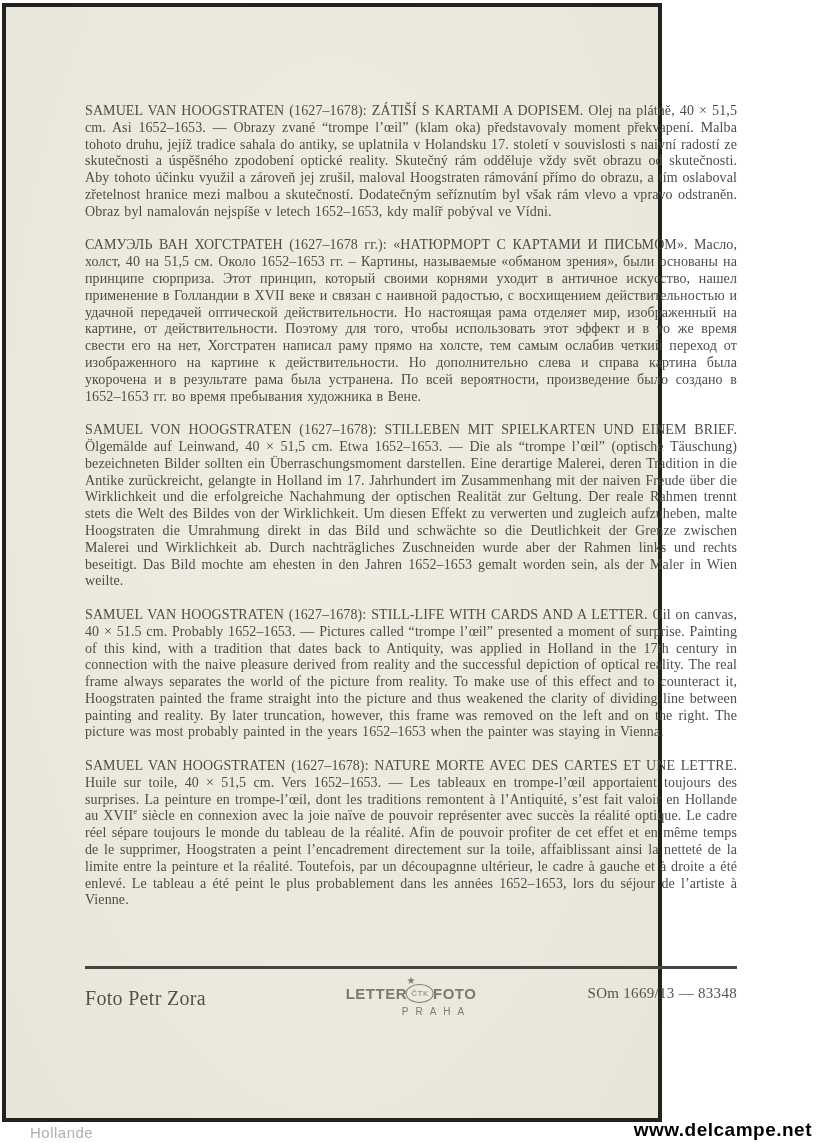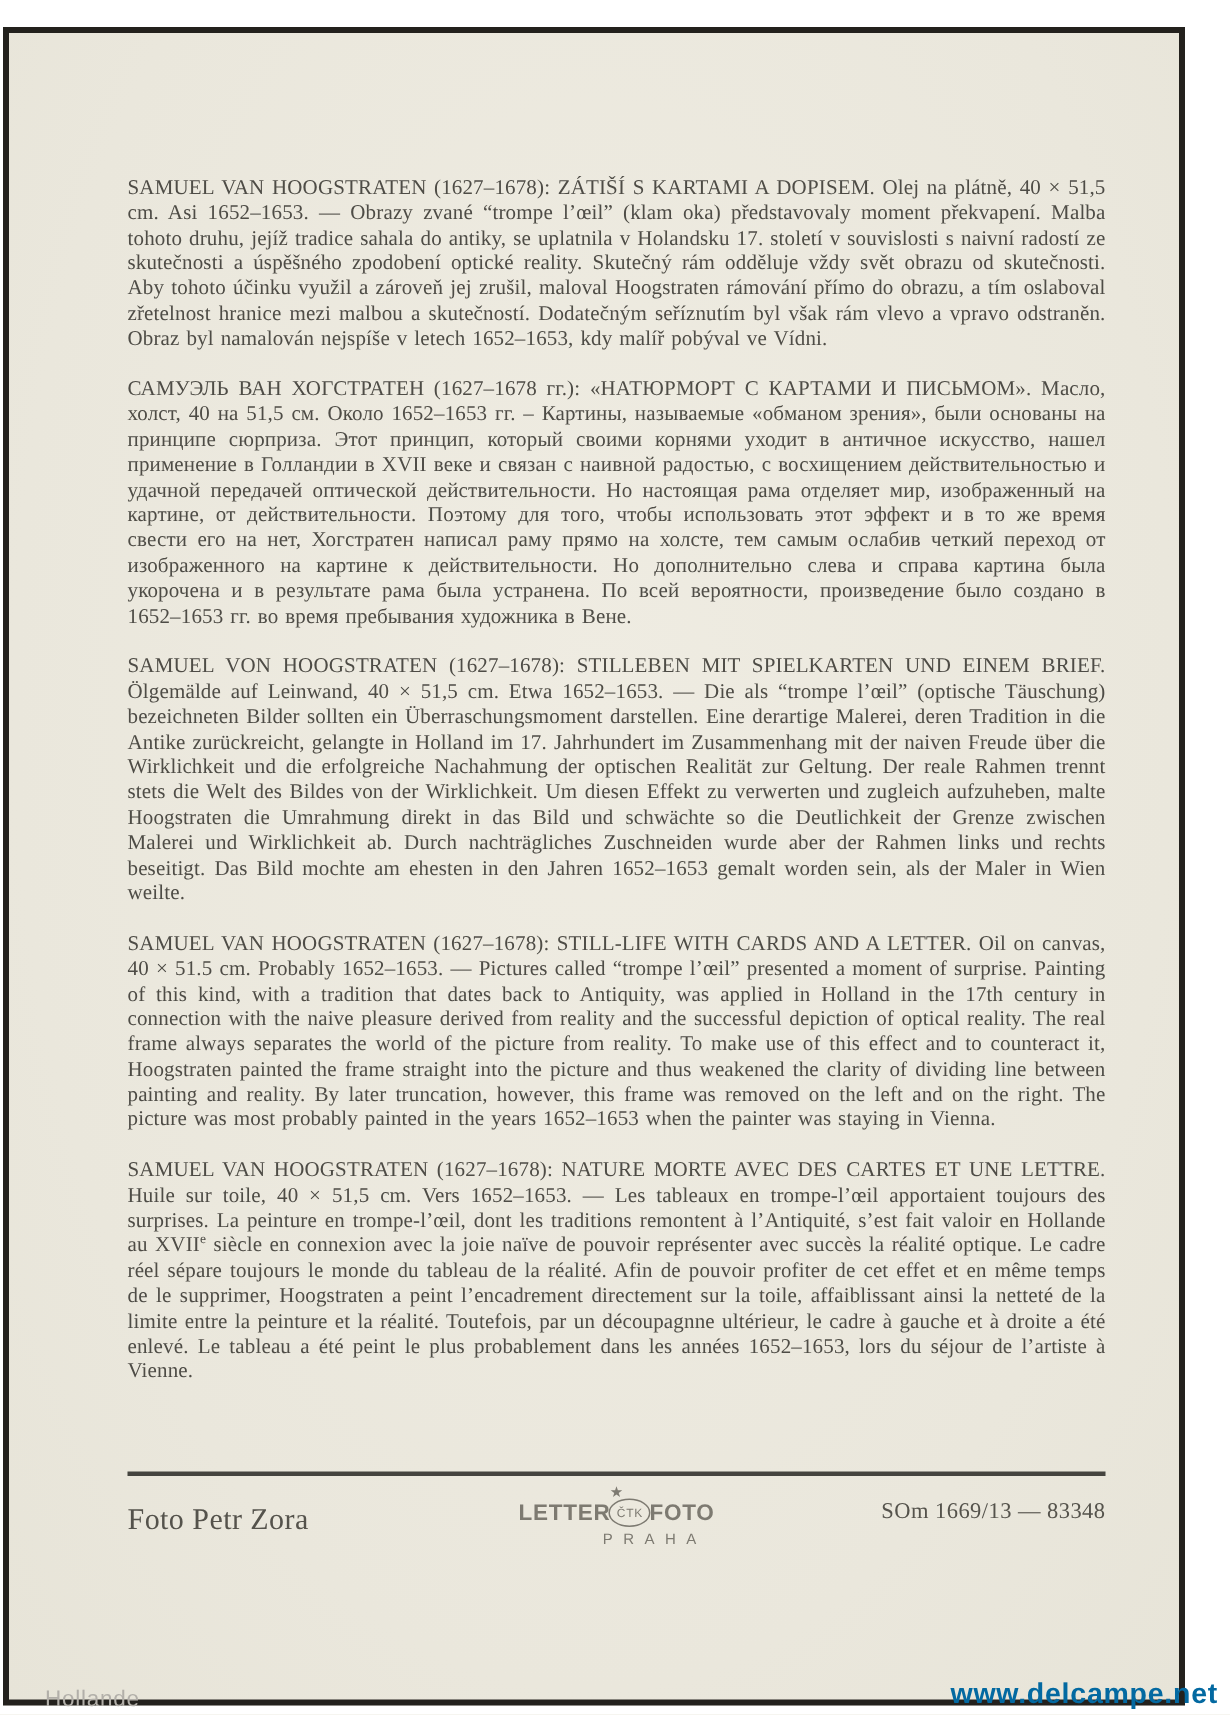--- a/index.html
+++ b/index.html
@@ -4,22 +4,22 @@
 <style>
   html,body{margin:0;padding:0;}
   body{
     width:820px;height:1143px;
     background:#ffffff;
     position:relative;
     font-family:"Liberation Serif", serif;
     overflow:hidden;
   }
   .postcard{
-    position:absolute;left:2px;top:18px;
-    width:788px;height:1119px;
+    position:absolute;left:2px;top:3px;
+    width:660px;height:1119px;
     box-sizing:border-box;
     border:4px solid #23211d;
     background:#edeae0;
     background-image:radial-gradient(ellipse at 50% 40%, #efece2 0%, #eae7dc 70%, #e7e4d8 100%);
   }
   .text-block{
     position:absolute;left:79px;top:96px;width:652px;
   }
   .para{
     margin:0 0 16.8px 0;
@@ -88,21 +88,21 @@
     margin-left:44px;
   }
   .strip-seller{
     position:absolute;left:30px;top:1124px;
     font-family:"Liberation Sans", sans-serif;
     font-size:15px;color:#b2afa9;letter-spacing:0.5px;
   }
   .strip-site{
     position:absolute;right:8px;top:1119px;
     font-family:"Liberation Sans", sans-serif;
-    font-size:19px;font-weight:bold;color:#0369a1;letter-spacing:0.5px;
+    font-size:19px;font-weight:bold;color:#000000;letter-spacing:0.5px;
   }
 </style>
 </head>
 <body>
 
 <div class="postcard">
 
   <div class="text-block">
     <p class="para">SAMUEL VAN HOOGSTRATEN (1627–1678): ZÁTIŠÍ S KARTAMI A DOPISEM. Olej na plátně, 40 × 51,5 cm. Asi 1652–1653. — Obrazy zvané “trompe l’œil” (klam oka) představovaly moment překvapení. Malba tohoto druhu, jejíž tradice sahala do antiky, se uplatnila v Holandsku 17. století v souvislosti s naivní radostí ze skutečnosti a úspěšného zpodobení optické reality. Skutečný rám odděluje vždy svět obrazu od skutečnosti. Aby tohoto účinku využil a zároveň jej zrušil, maloval Hoogstraten rámování přímo do obrazu, a tím oslaboval zřetelnost hranice mezi malbou a skutečností. Dodatečným seříznutím byl však rám vlevo a vpravo odstraněn. Obraz byl namalován nejspíše v letech 1652–1653, kdy malíř pobýval ve Vídni.</p>
     <p class="para">САМУЭЛЬ ВАН ХОГСТРАТЕН (1627–1678 гг.): «НАТЮРМОРТ С КАРТАМИ И ПИСЬМОМ». Масло, холст, 40 на 51,5 см. Около 1652–1653 гг. – Картины, называемые «обманом зрения», были основаны на принципе сюрприза. Этот принцип, который своими корнями уходит в античное искусство, нашел применение в Голландии в XVII веке и связан с наивной радостью, с восхищением действительностью и удачной передачей оптической действительности. Но настоящая рама отделяет мир, изображенный на картине, от действительности. Поэтому для того, чтобы использовать этот эффект и в то же время свести его на нет, Хогстратен написал раму прямо на холсте, тем самым ослабив четкий переход от изображенного на картине к действительности. Но дополнительно слева и справа картина была укорочена и в результате рама была устранена. По всей вероятности, произведение было создано в 1652–1653 гг. во время пребывания художника в Вене.</p>

